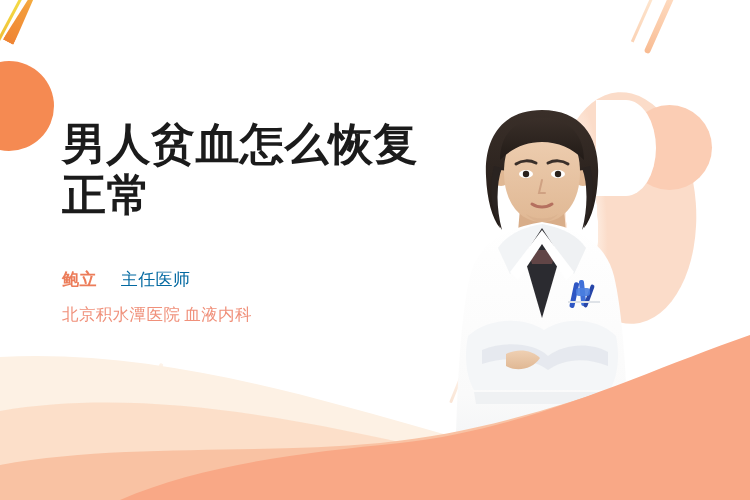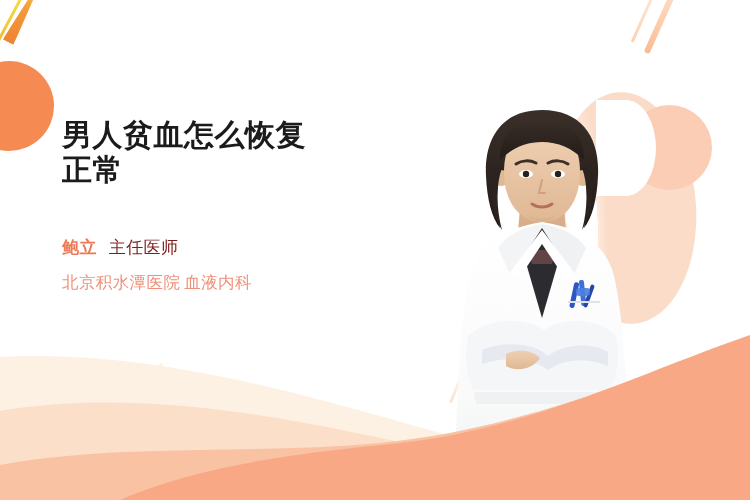--- a/index.html
+++ b/index.html
@@ -126,36 +126,36 @@
   }
   #subject svg { display:block; width:196px; height:396px; }
 
   
   #text-block {
     position:absolute;
     left:62px; top:118px;
     width:380px;
   }
   #title {
-    font-size:30px;
+    font-size:44px;
     line-height:1.16;
     font-weight:700;
     color:#1b1b1b;
     letter-spacing:.5px;
     white-space:pre-line;
   }
   #byline {
     margin-top:47px;
     font-size:17px;
     line-height:1.55;
     color:#ef8c6b;
     letter-spacing:.4px;
   }
-  #doctor-name { font-weight:700; color:#ec7c59; margin-right:12px; }
-  #doctor-title { font-weight:400; color:#7f1d1d; }
+  #doctor-name { font-weight:700; color:#ec7c59; margin-right:24px; }
+  #doctor-title { font-weight:400; color:#0369a1; }
   #affiliation {
     margin-top:9px;
     font-size:16.5px;
     color:#f0907a;
     letter-spacing:.4px;
   }
   #department { margin-left:4px; }
 </style>
 </head>
 <body>

